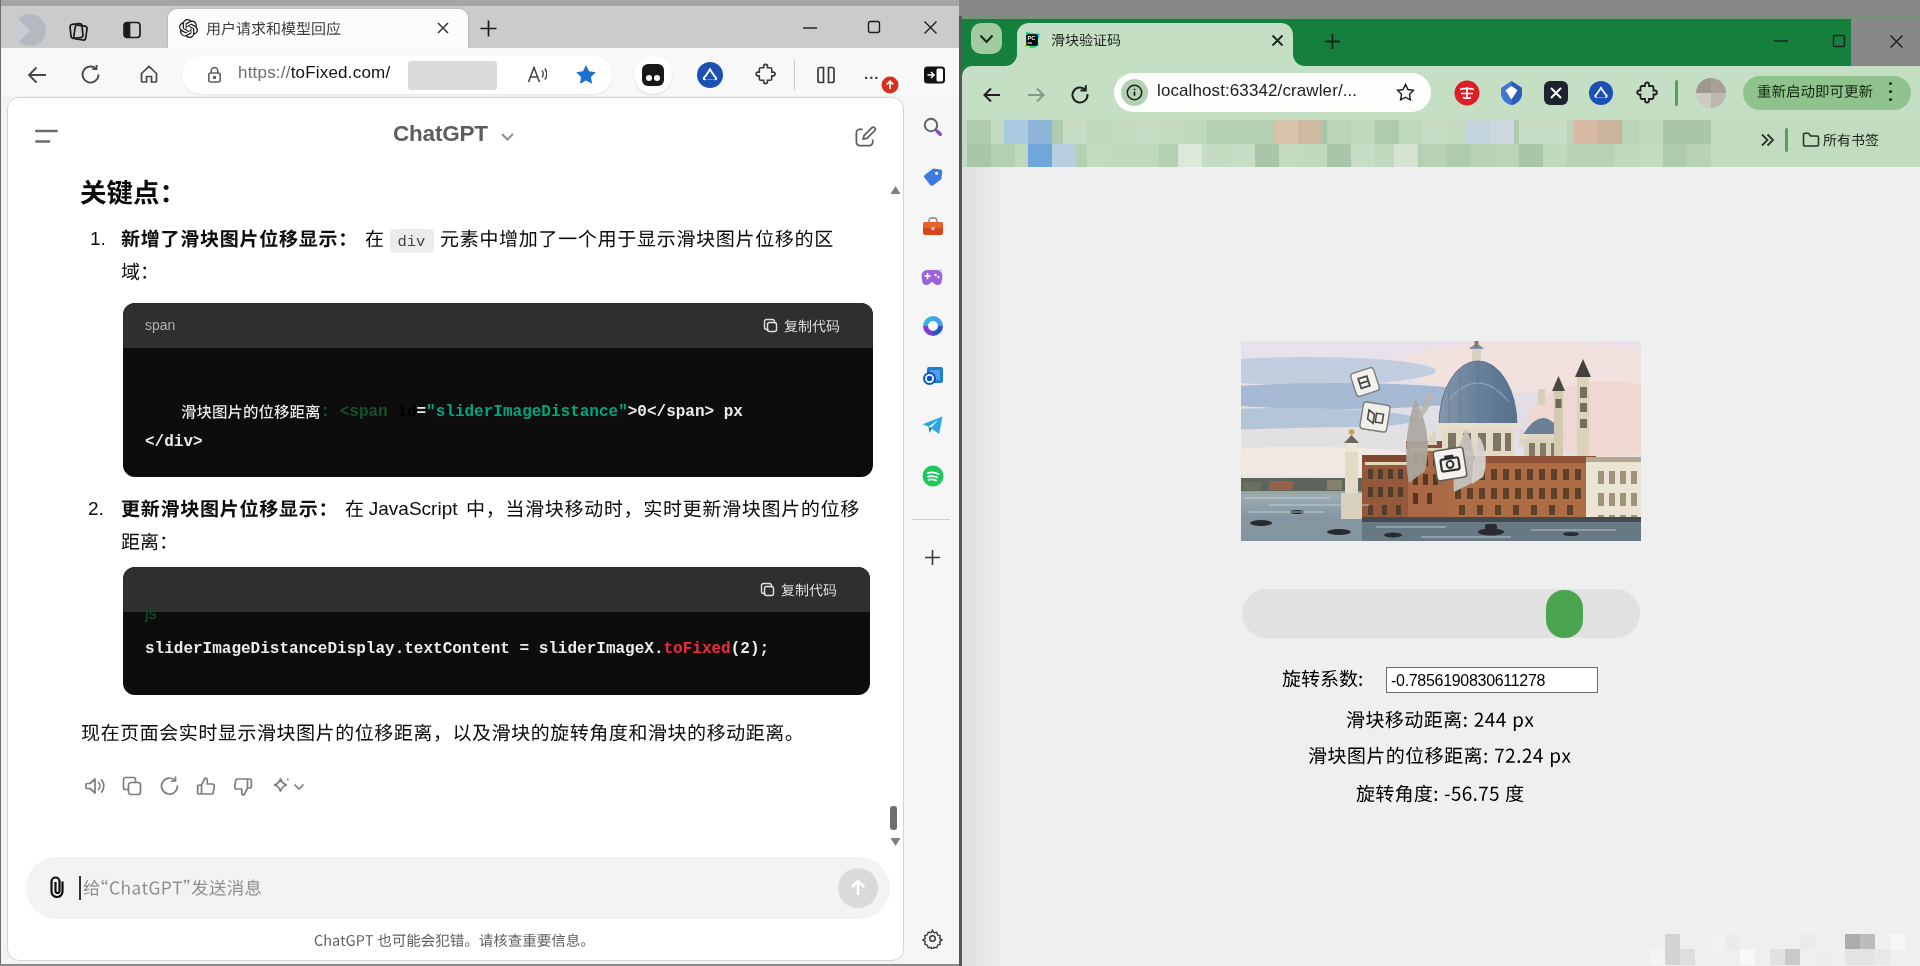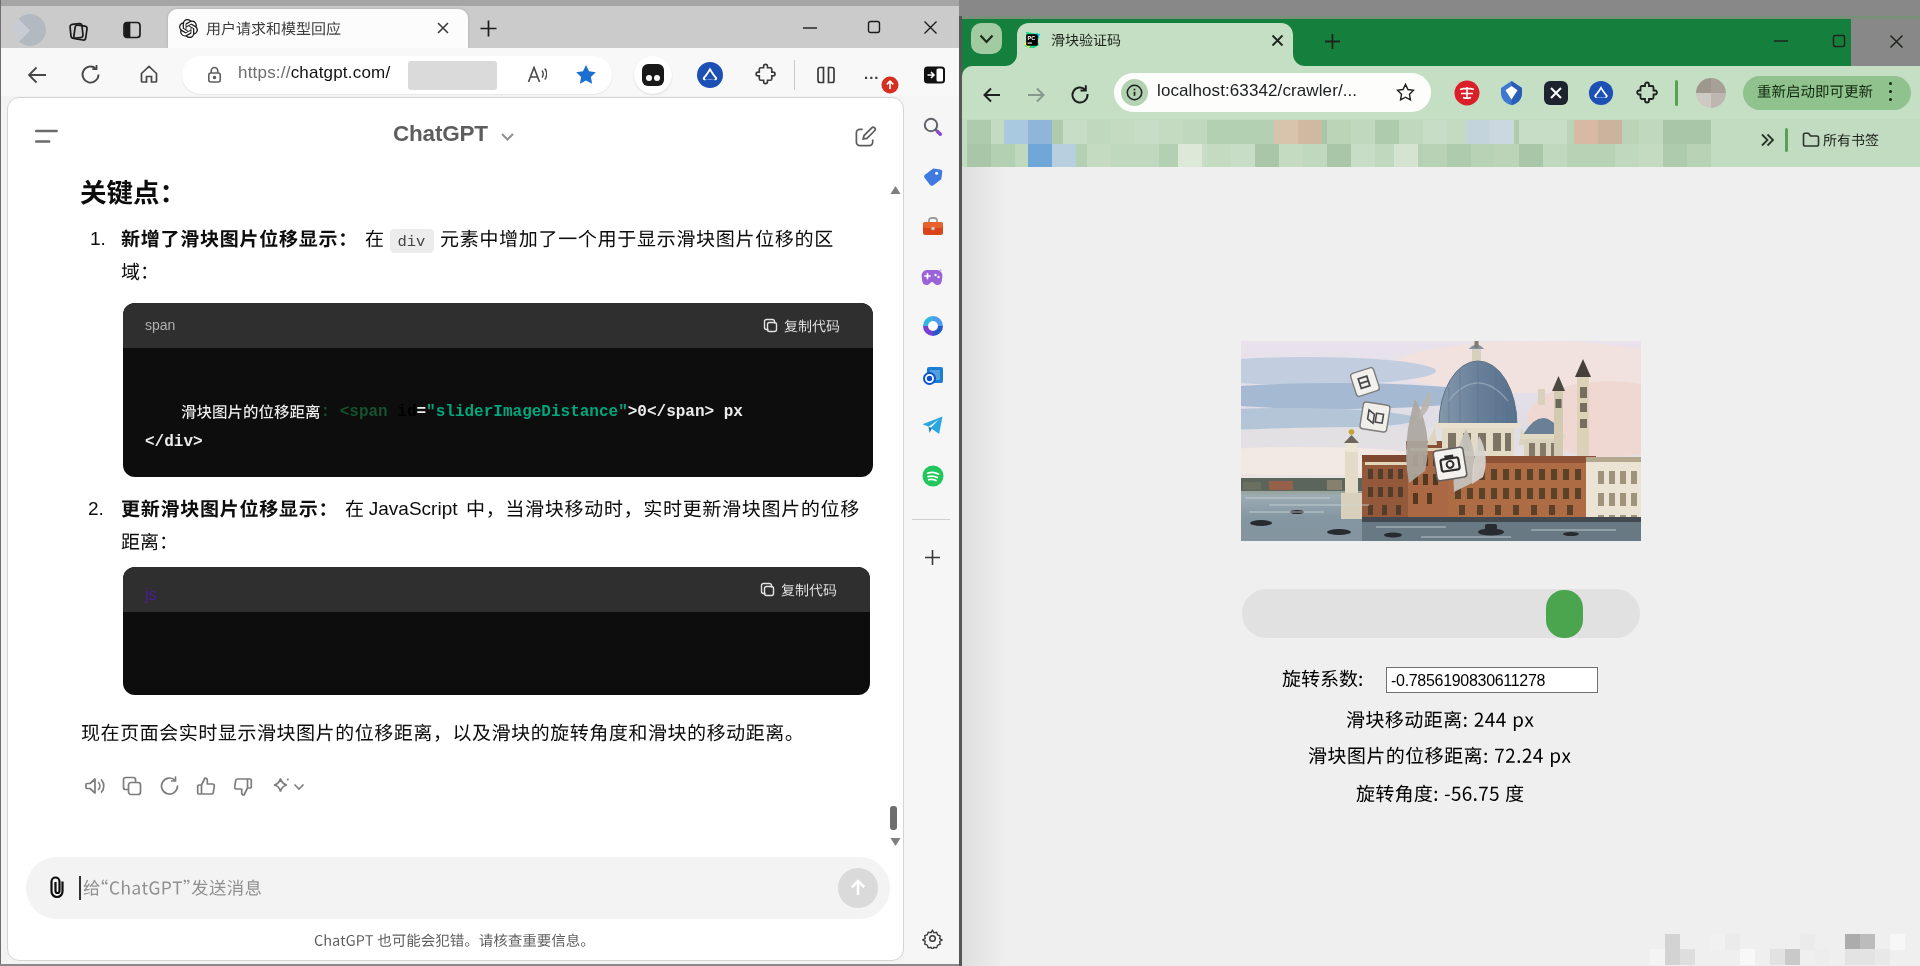--- a/index.html
+++ b/index.html
@@ -65,21 +65,21 @@
     </svg>
 <svg class="abs" style="left:139px;top:64px" width="20" height="20" viewBox="0 0 20 20" fill="none" stroke="#474747" stroke-width="1.7">
       <path d="M2.5 9.5L10 2.5l7.5 7v7.5a1 1 0 0 1-1 1h-4v-5.5h-5V18h-4a1 1 0 0 1-1-1z"></path>
     </svg>
 <div class="abs" style="left:182px;top:56px;width:430px;height:38px;background:#ffffff;border-radius:19px;box-shadow:0 1px 2px rgba(0,0,0,.08)"></div>
 <svg class="abs" style="left:207px;top:66px" width="15" height="18" viewBox="0 0 15 18" fill="none" stroke="#5f5f5f" stroke-width="1.6">
       <rect x="1.8" y="7" width="11.4" height="9" rx="2"></rect>
       <path d="M4.2 7V4.8a3.3 3.3 0 0 1 6.6 0V7"></path>
       <circle cx="7.5" cy="11.5" r="1" fill="#5f5f5f"></circle>
     </svg>
-<div class="abs" style="left:238px;top:62.5px;font-size:17px;color:#6e6e6e;letter-spacing:.2px">https://<span style="color:#111">chatgpt.com/</span></div>
+<div class="abs" style="left:238px;top:62.5px;font-size:17px;color:#6e6e6e;letter-spacing:.2px">https://<span style="color:#111">toFixed.com/</span></div>
 <div class="abs" style="left:408px;top:61px;width:89px;height:29px;background:#dadada;border-radius:3px"></div>
 <svg class="abs" style="left:527px;top:66px" width="20" height="17" viewBox="0 0 20 17" fill="none" stroke="#484848" stroke-width="1.6">
       <path d="M1.5 16L7 1.5 12.5 16M3.5 11h7"></path>
       <path d="M15 4.5a6 6 0 0 1 0 7M17.8 2.5a9.5 9.5 0 0 1 0 11" stroke-width="1.4"></path>
     </svg>
 <svg class="abs" style="left:576px;top:65px" width="20" height="19" viewBox="0 0 20 19" fill="#1b6fd0">
       <path d="M10 0l3 6.2 6.8 1-4.9 4.8 1.2 6.8L10 15.6 3.9 18.8l1.2-6.8L.2 7.2l6.8-1z"></path>
     </svg>
 <div class="abs" style="left:634px;top:56px;width:38px;height:38px;border-radius:50%;background:#fff;box-shadow:0 1px 2px rgba(0,0,0,.12)"></div>
 <svg class="abs" style="left:641px;top:63px" width="24" height="24" viewBox="0 0 24 24">
@@ -345,35 +345,36 @@
       <svg class="t " width="57.0" height="19" viewBox="0 -880 3000 1000" style="overflow:visible" fill="#0d0d0d">
         <g transform="scale(1,-1)">
           <use href="#r8ddd" x="0"></use>
           <use href="#r79bb" x="1000"></use>
           <use href="#rff1a" x="2000"></use>
         </g>
       </svg>
     </div>
 <div class="abs" style="left:123px;top:567px;width:747px;height:128px;background:#0d0d0d;border-radius:12px"></div>
 <div class="abs" style="left:123px;top:567px;width:747px;height:45px;background:#2f2f2f;border-radius:12px 12px 0 0"></div>
-<div class="abs" style="left:145px;top:586px;font-size:16px;color:#4c1d95">js</div>
+<div class="abs" style="left:145px;top:605px;font-size:16px;color:#14532d">js</div>
 <svg class="abs" style="left:760px;top:582px" width="15" height="15" viewBox="0 0 15 15" fill="none" stroke="#e3e3e3" stroke-width="1.4">
       <rect x="4.5" y="4.5" width="9" height="9" rx="2"></rect>
       <path d="M10.5 4.5v-2a2 2 0 0 0-2-2h-6a2 2 0 0 0-2 2v6a2 2 0 0 0 2 2h2" transform="translate(1,1)"></path>
     </svg>
 <div style="position:absolute;left:781px;top:583px;">
       <svg class="t " width="56.0" height="14" viewBox="0 -880 4000 1000" style="overflow:visible" fill="#e3e3e3">
         <g transform="scale(1,-1)">
           <use href="#r590d" x="0"></use>
           <use href="#r5236" x="1000"></use>
           <use href="#r4ee3" x="2000"></use>
           <use href="#r7801" x="3000"></use>
         </g>
       </svg>
     </div>
+<div class="abs mono" style="left:145px;top:640px;font-size:16px;font-weight:bold;white-space:pre"><span style="color:#ececec">sliderImageDistanceDisplay.textContent = sliderImageX.</span><span style="color:#f22c3d">toFixed</span><span style="color:#ececec">(2);</span></div>
 <div style="position:absolute;left:81px;top:723px;">
       <svg class="t " width="723.4" height="19" viewBox="0 -880 38071 1000" style="overflow:visible" fill="#0d0d0d">
         <g transform="scale(1,-1)">
           <use href="#r73b0" x="0"></use>
           <use href="#r5728" x="1029"></use>
           <use href="#r9875" x="2058"></use>
           <use href="#r9762" x="3087"></use>
           <use href="#r4f1a" x="4116"></use>
           <use href="#r5b9e" x="5145"></use>
           <use href="#r65f6" x="6174"></use>

